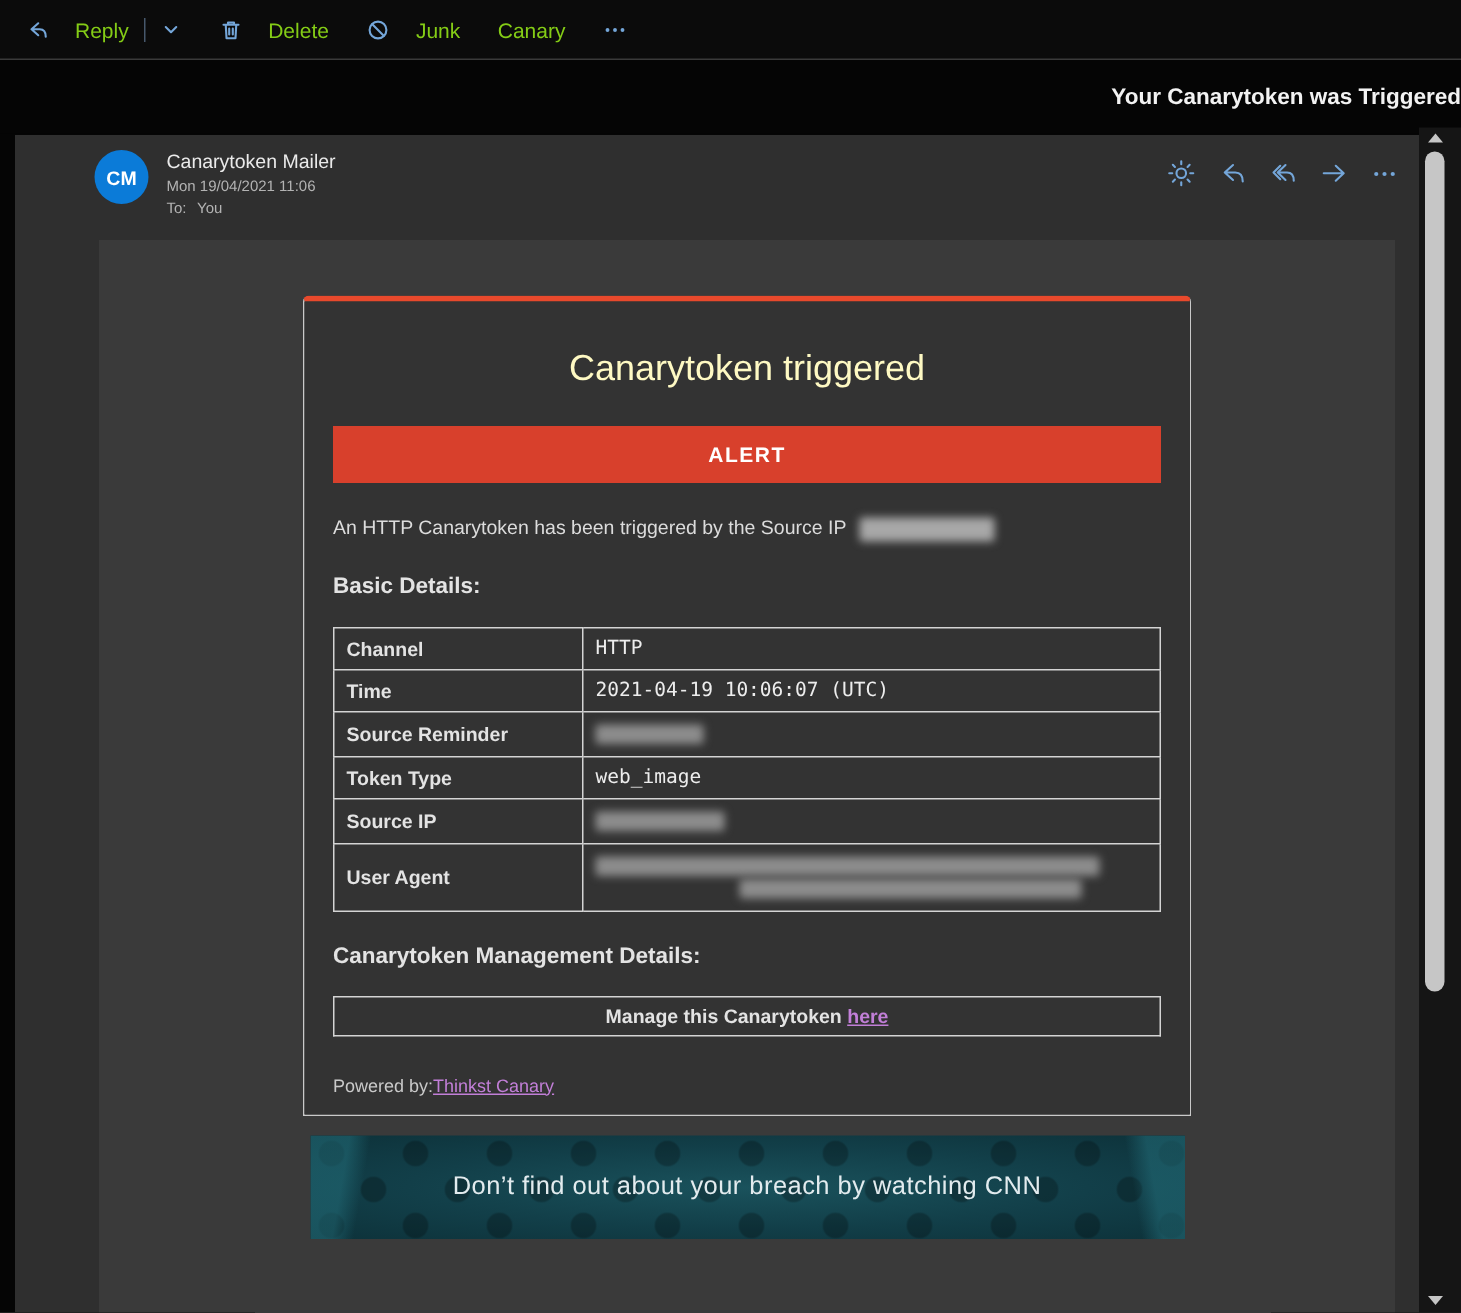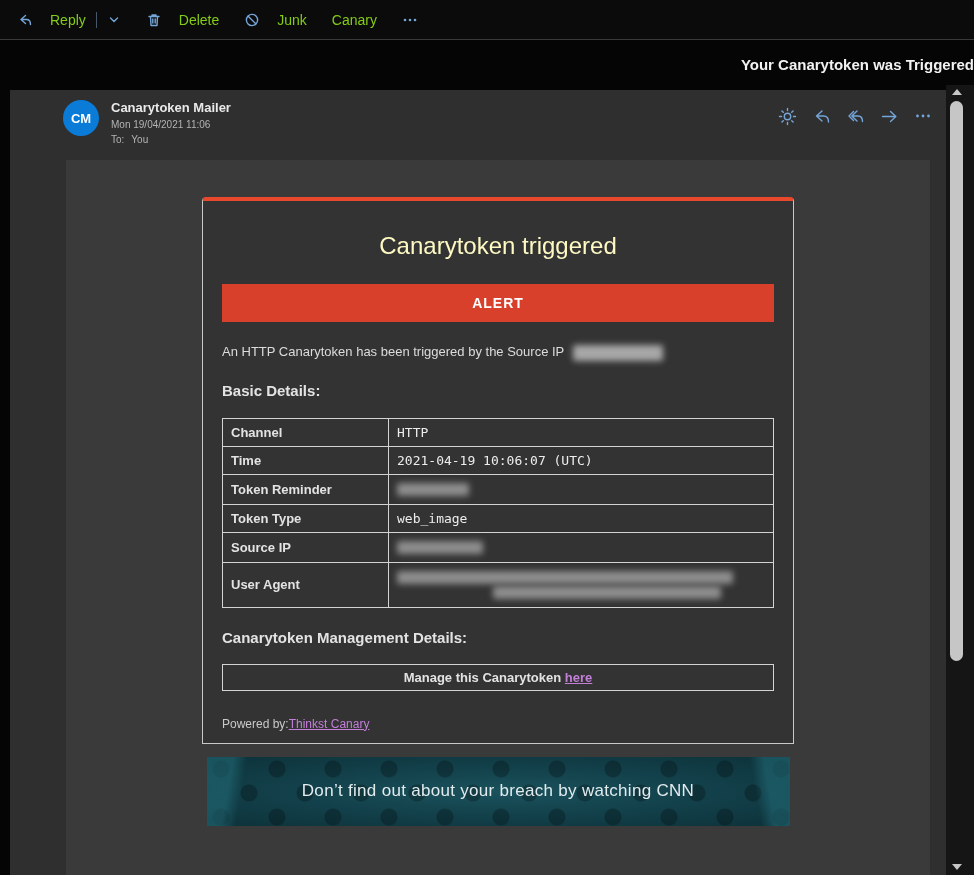--- a/index.html
+++ b/index.html
@@ -30,21 +30,21 @@
 
   
   .pane { position:absolute; left:10px; top:90px; width:936px; height:785px; background:#2f2f2f;padding-left:44px; }
   .msg-header { position:relative; height:70px; }
   .avatar {
     position:absolute; left:9px; top:10px; width:36px; height:36px; border-radius:50%;
     background:var(--avatar_blue,#0078d4); color:#fff; font-weight:bold; font-size:13px;
     display:flex; align-items:center; justify-content:center;
   }
   .sender-block { position:absolute; left:57px; top:10px; }
-  .sender-name { font-size:13px; font-weight:700; color:#eaeaea; }
+  .sender-name { font-size:13px; font-weight:400; color:#eaeaea; }
   .meta { font-size:10px; color:#b3b3b3; margin-top:4px; }
   .meta .to-label { margin-right:7px; }
   .header-actions { position:absolute; right:13px; top:18px; display:flex; gap:14px; align-items:center; }
   .ha-btn { width:20px; height:20px; display:flex; align-items:center; justify-content:center; cursor:default; }
 
   
   .body-area { position:absolute; left:56px; top:70px; width:864px; height:715px; background:#3a3a3a; overflow:hidden; }
 
   .card {
     width:592px; margin:37px auto 0; background:#333333;
@@ -225,21 +225,21 @@
         <tbody id="details-tbody">
             <tr>
               <td class="dl">Channel</td>
               <td class="dv">HTTP</td>
             </tr>
             <tr>
               <td class="dl">Time</td>
               <td class="dv">2021-04-19 10:06:07 (UTC)</td>
             </tr>
             <tr>
-              <td class="dl">Token Reminder</td>
+              <td class="dl">Source Reminder</td>
               <td class="dv">
                 <div class="redact r-cell" style="width: 72px;"></div>
               </td>
             </tr>
             <tr>
               <td class="dl">Token Type</td>
               <td class="dv">web_image</td>
             </tr>
             <tr>
               <td class="dl">Source IP</td>

